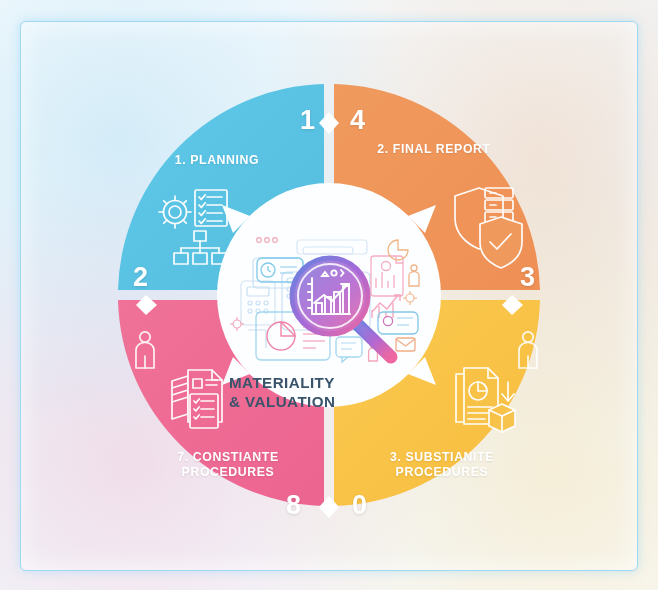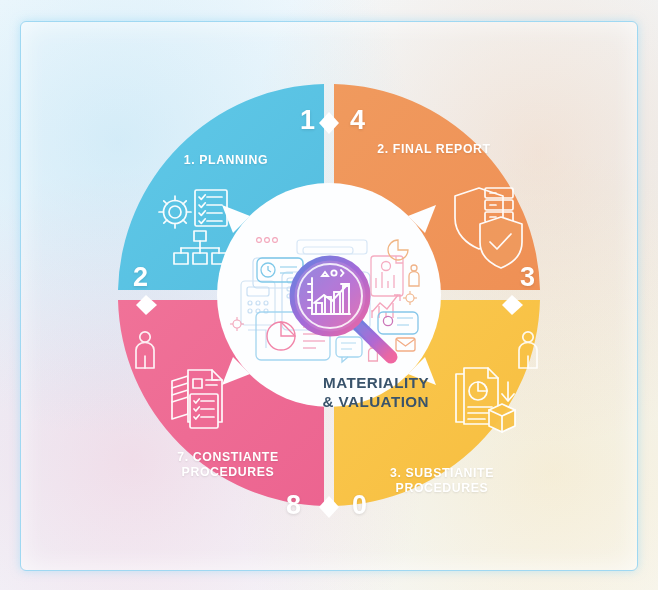--- a/index.html
+++ b/index.html
@@ -28,21 +28,21 @@
   .q-label{
     position:absolute;color:#ffffff;font-weight:700;letter-spacing:.6px;
     font-size:12.3px;line-height:15px;text-align:center;
     text-shadow:0 1px 2px rgba(0,0,0,.10);white-space:pre-line;
   }
   .q-num{
     position:absolute;color:#ffffff;font-weight:700;font-size:27px;
     line-height:27px;text-shadow:0 1px 3px rgba(0,0,0,.12);
   }
   #center-title{
-    position:absolute;left:229px;top:374px;width:200px;text-align:right;
+    position:absolute;left:229px;top:374px;width:200px;text-align:left;
     color:#39536b;font-weight:700;font-size:15.2px;line-height:18.5px;
     letter-spacing:.45px;white-space:pre-line;
   }
 </style>
 </head>
 <body>
 
 <div id="stage">
 
   <div id="frame"></div>
@@ -346,28 +346,28 @@
           <path d="M314 303 l10 -8 l8 6 l16 -17"></path>
           <path d="M341 284 h8 v8"></path>
           <path d="M322 276 l3 -4 l3 4 Z"></path>
           <circle cx="334" cy="273" r="2.6"></circle>
           <path d="M341 270 l2.5 3 l-2.5 3"></path>
         </g>
       </g>
     </g>
   </svg>
 
-  <div class="q-label" style="left:163px;top:153px;width:126px;">1. PLANNING</div>
+  <div class="q-label" style="left:154px;top:153px;width:126px;">1. PLANNING</div>
 
   <div class="q-label" style="left:368px;top:142px;width:132px;">2. FINAL REPORT</div>
 
   <div class="q-label" style="left:158px;top:450px;width:140px;">7. CONSTIANTE
 PROCEDURES</div>
 
-  <div class="q-label" style="left:372px;top:450px;width:140px;margin-top:16px;">3. SUBSTIANITE
+  <div class="q-label" style="left:372px;top:450px;width:140px;">3. SUBSTIANITE
 PROCEDURES</div>
 
   <div class="q-num" style="left:300px;top:107px;">1</div>
 
   <div class="q-num" style="left:350px;top:107px;">4</div>
 
   <div class="q-num" style="left:286px;top:492px;">8</div>
 
   <div class="q-num" style="left:352px;top:492px;">0</div>
 

